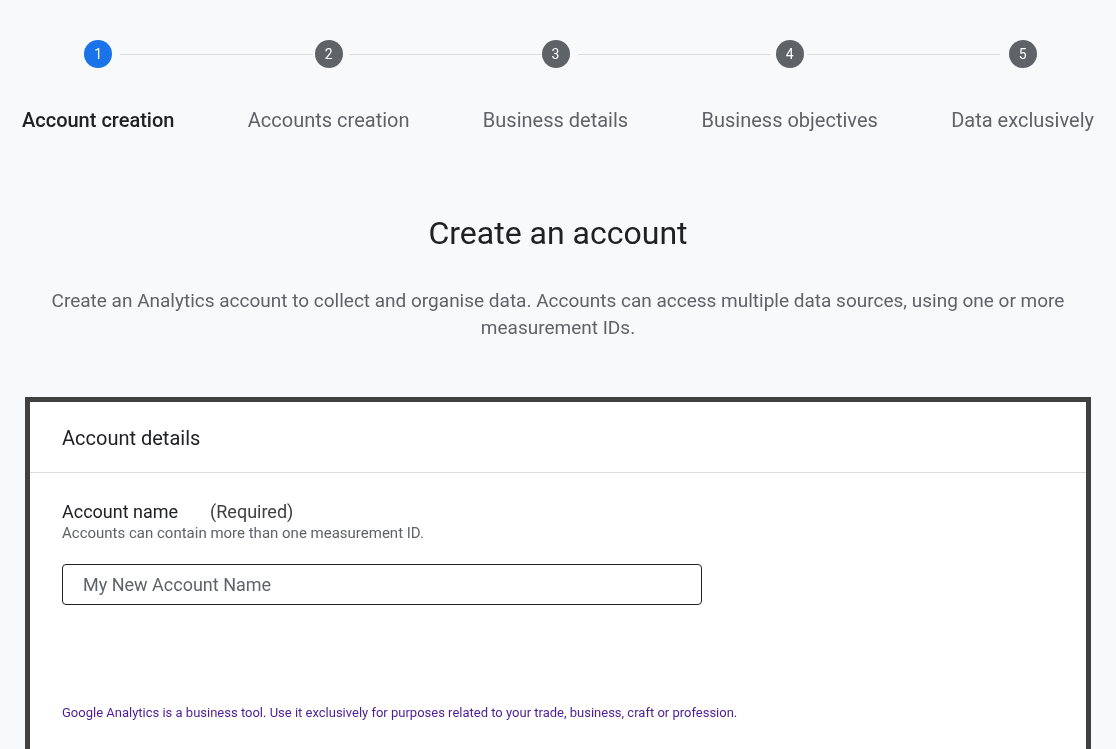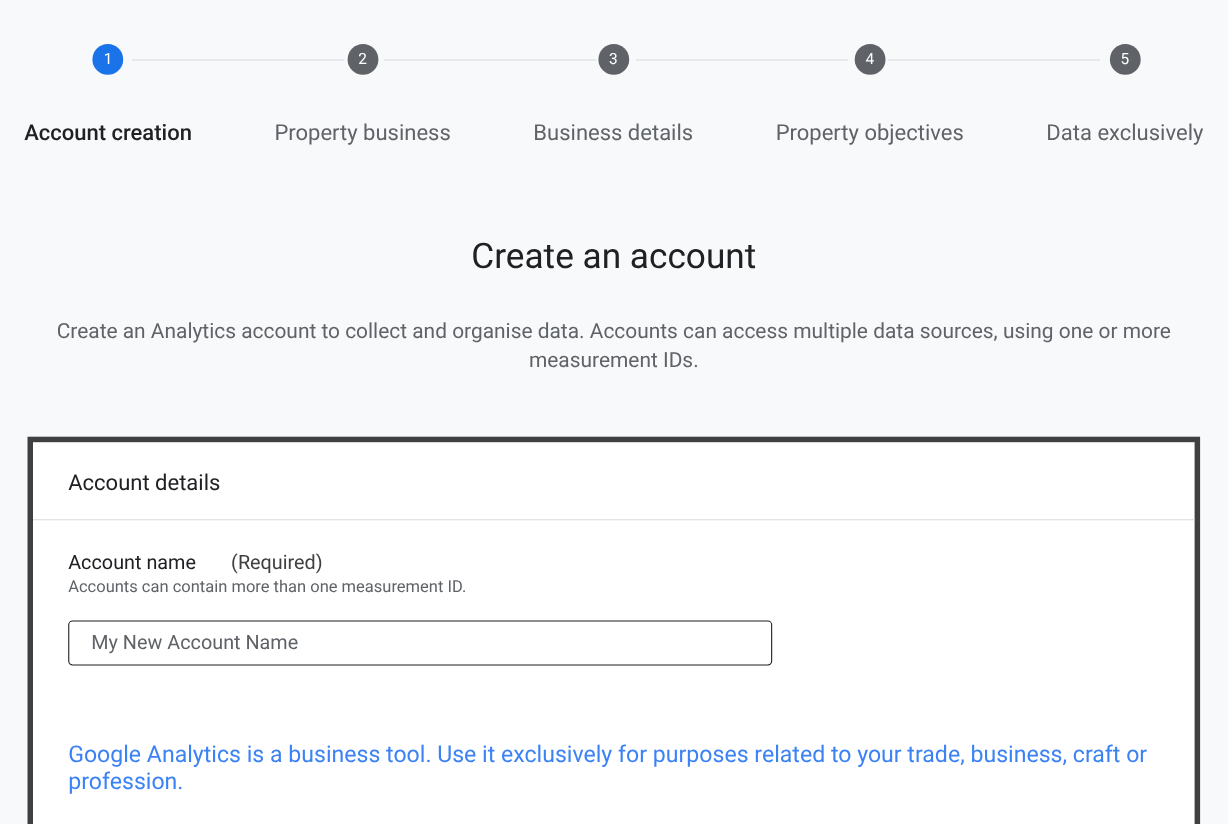--- a/index.html
+++ b/index.html
@@ -127,50 +127,50 @@
       font-size: 18px;
       color: #5f6368;
       margin-top: 22px;
       font-family: inherit;
       outline: none;
     }
     .text-input::placeholder {
       color: #5f6368;
     }
     .disclaimer {
-      font-size: 21px;
-      color: #3b82f6;
-      margin-top: 70px;
+      font-size: 13px;
+      color: #4c1d95;
+      margin-top: 100px;
       font-weight: 400;
     }
   </style>
 </head>
 <body>
 
 <div class="stepper">
   <div class="step-line line1"></div>
   <div class="step-line line2"></div>
   <div class="step-line line3"></div>
   <div class="step-line line4"></div>
 
   <div class="step">
     <div class="step-circle active">1</div>
     <div class="step-label active">Account creation</div>
   </div>
   <div class="step">
     <div class="step-circle inactive">2</div>
-    <div class="step-label inactive">Property business</div>
+    <div class="step-label inactive">Accounts creation</div>
   </div>
   <div class="step">
     <div class="step-circle inactive">3</div>
     <div class="step-label inactive">Business details</div>
   </div>
   <div class="step">
     <div class="step-circle inactive">4</div>
-    <div class="step-label inactive">Property objectives</div>
+    <div class="step-label inactive">Business objectives</div>
   </div>
   <div class="step">
     <div class="step-circle inactive">5</div>
     <div class="step-label inactive">Data exclusively</div>
   </div>
 </div>
 
 <h1 class="page-title">Create an account</h1>
 <p class="page-desc">Create an Analytics account to collect and organise data. Accounts can access multiple data sources, using one or more measurement IDs.</p>
 

